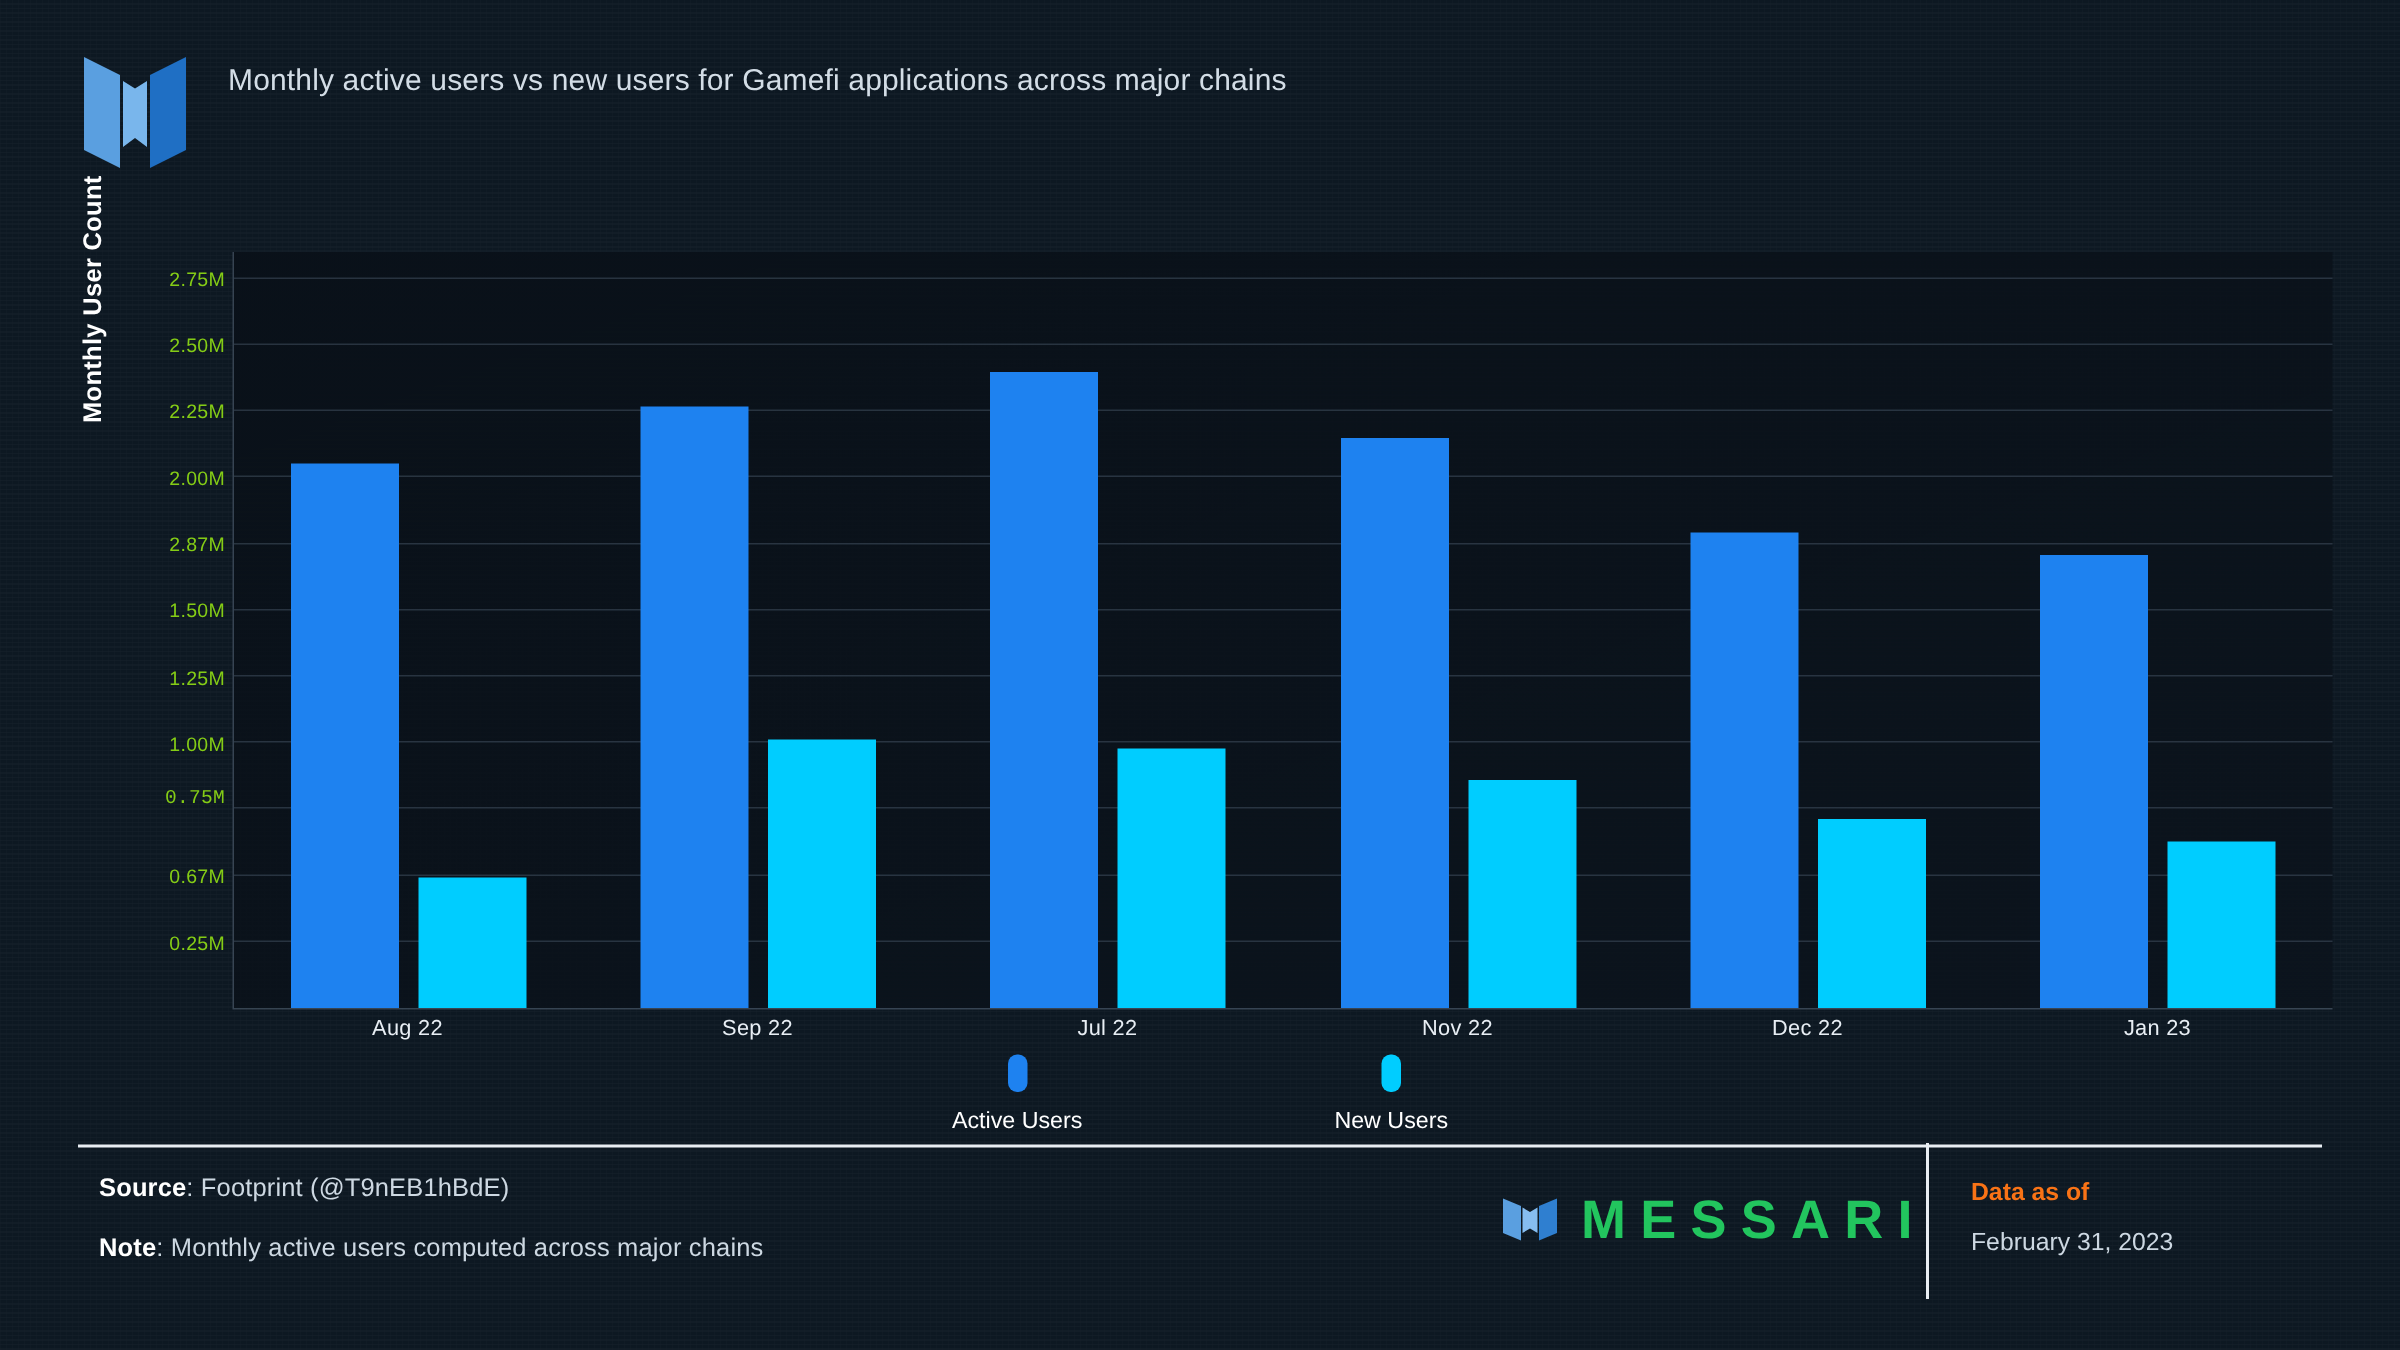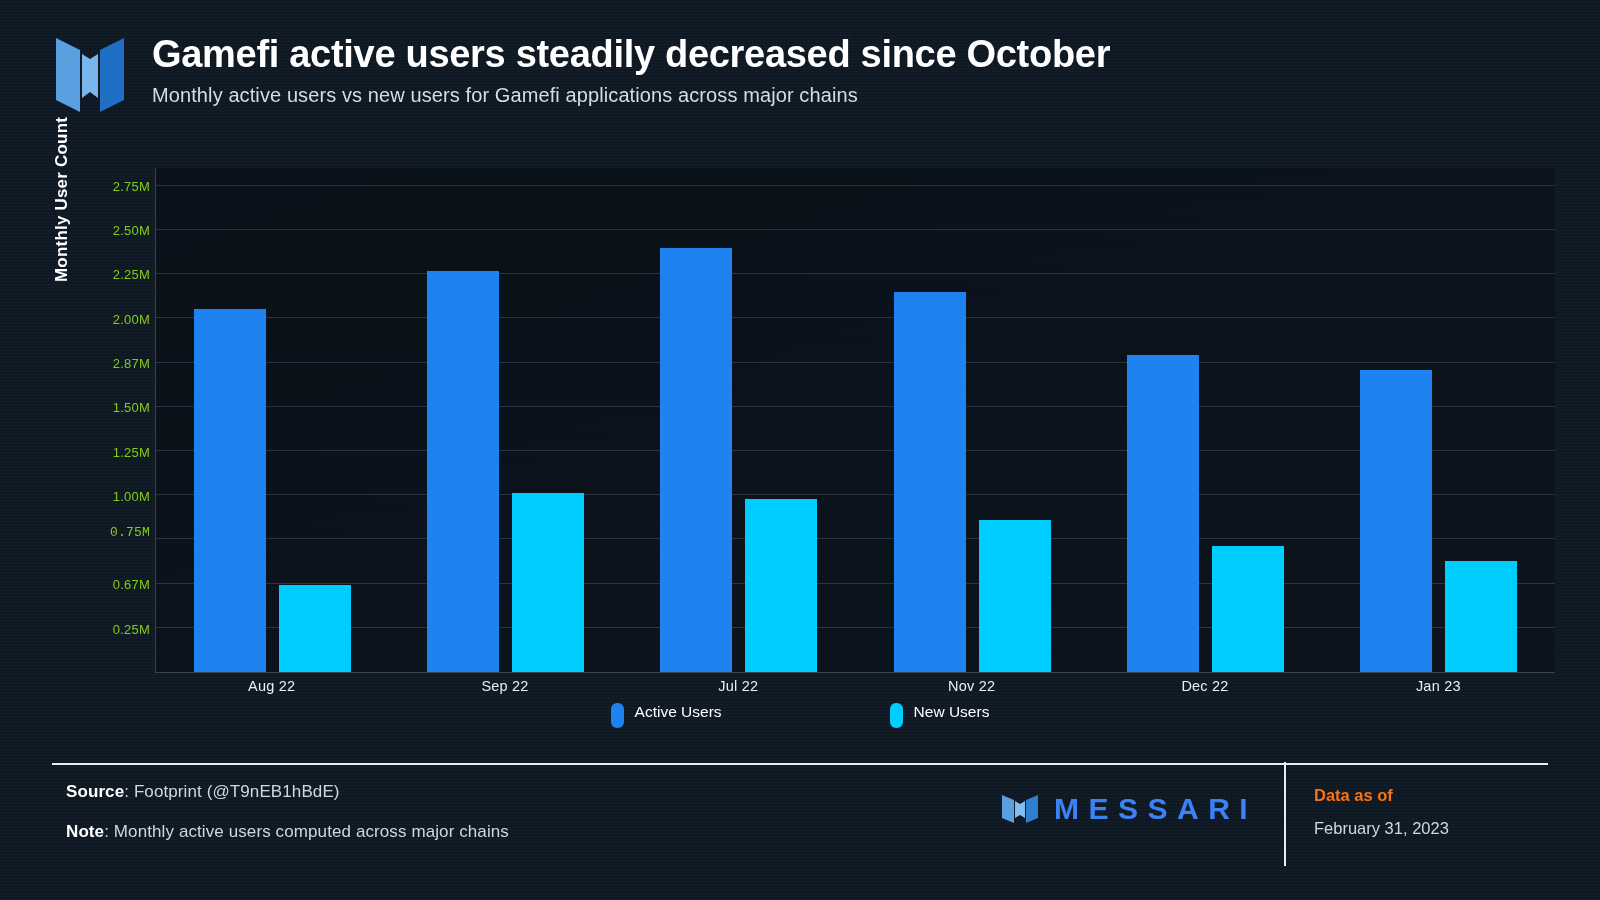--- a/index.html
+++ b/index.html
@@ -90,21 +90,21 @@
   .x-label {
     flex: 1 1 0; text-align: center; font-size: 14.5px; color: #e8eef4;
     letter-spacing: .2px;
   }
 
   
   .legend {
     position: absolute; top: 703px; left: 0; width: 1600px;
     display: flex; justify-content: center; gap: 168px;
   }
-  .legend-item { display: flex; gap: 11px; }
+  .legend-item { display: flex; align-items: center; gap: 11px; flex-direction: column; }
   .legend-swatch { width: 13px; height: 25px; border-radius: 6px; }
   .legend-swatch.active { background: #1e82f0; }
   .legend-swatch.new { background: #00cdff; }
   .legend-label { font-size: 15.5px; color: #ffffff; font-weight: 500; }
 
   
   .footer-rule {
     position: absolute; left: 52px; top: 763px; width: 1496px; height: 2px;
     background: #e9eef3;
   }
@@ -113,21 +113,21 @@
   }
   .footer-left { position: absolute; left: 14px; top: 12px; }
   .footer-line { font-size: 17px; color: #cdd8e2; margin-bottom: 20px; letter-spacing: .1px; }
   .footer-line b { color: #ffffff; font-weight: bold; }
   .footer-logo {
     position: absolute; left: 948px; top: 22px;
     display: flex; align-items: center; gap: 14px;
   }
   .footer-logo-mark { width: 40px; height: 34px; }
   .footer-wordmark {
-    font-size: 30px; font-weight: bold; color: #3b82f6; letter-spacing: 9.5px;
+    font-size: 36px; font-weight: bold; color: #22c55e; letter-spacing: 9.5px;
   }
   .footer-divider {
     position: absolute; left: 1232px; top: -8px; width: 2px; height: 104px;
     background: #e9eef3;
   }
   .footer-right { position: absolute; left: 1262px; top: 16px; }
   .footer-right .as-of {
     font-size: 16.5px; font-weight: bold; color: #f97316; margin-bottom: 14px;
   }
   .footer-right .as-of-date { font-size: 16.5px; color: #cdd8e2; }
@@ -142,21 +142,20 @@
 
   <div class="header">
     <div class="brand-mark">
       <svg viewBox="0 0 76 86" width="76" height="86" aria-hidden="true">
         <polygon points="4,6 28,18 28,80 4,68" fill="#5a9fe0"></polygon>
         <polygon points="30,22 38,27 46,22 46,66 38,60 30,66" fill="#79b6ec"></polygon>
         <polygon points="48,18 72,6 72,68 48,80" fill="#1f6fc4"></polygon>
       </svg>
     </div>
     <div class="title-block">
-      <div class="chart-title">Gamefi active users steadily decreased since October</div>
       <div class="chart-subtitle">Monthly active users vs new users for Gamefi applications across major chains</div>
     </div>
   </div>
 
   <div>
     <div class="y-axis-title">Monthly User Count</div>
     <div class="y-labels" id="y-labels">
         <div class="y-label" style="top: 468.702px;">0.25M</div>
         <div class="y-label" style="top: 424.404px;">0.67M</div>
         <div class="y-label" style="top: 372px; font-family: Liberation Mono, monospace;">0.75M</div>

